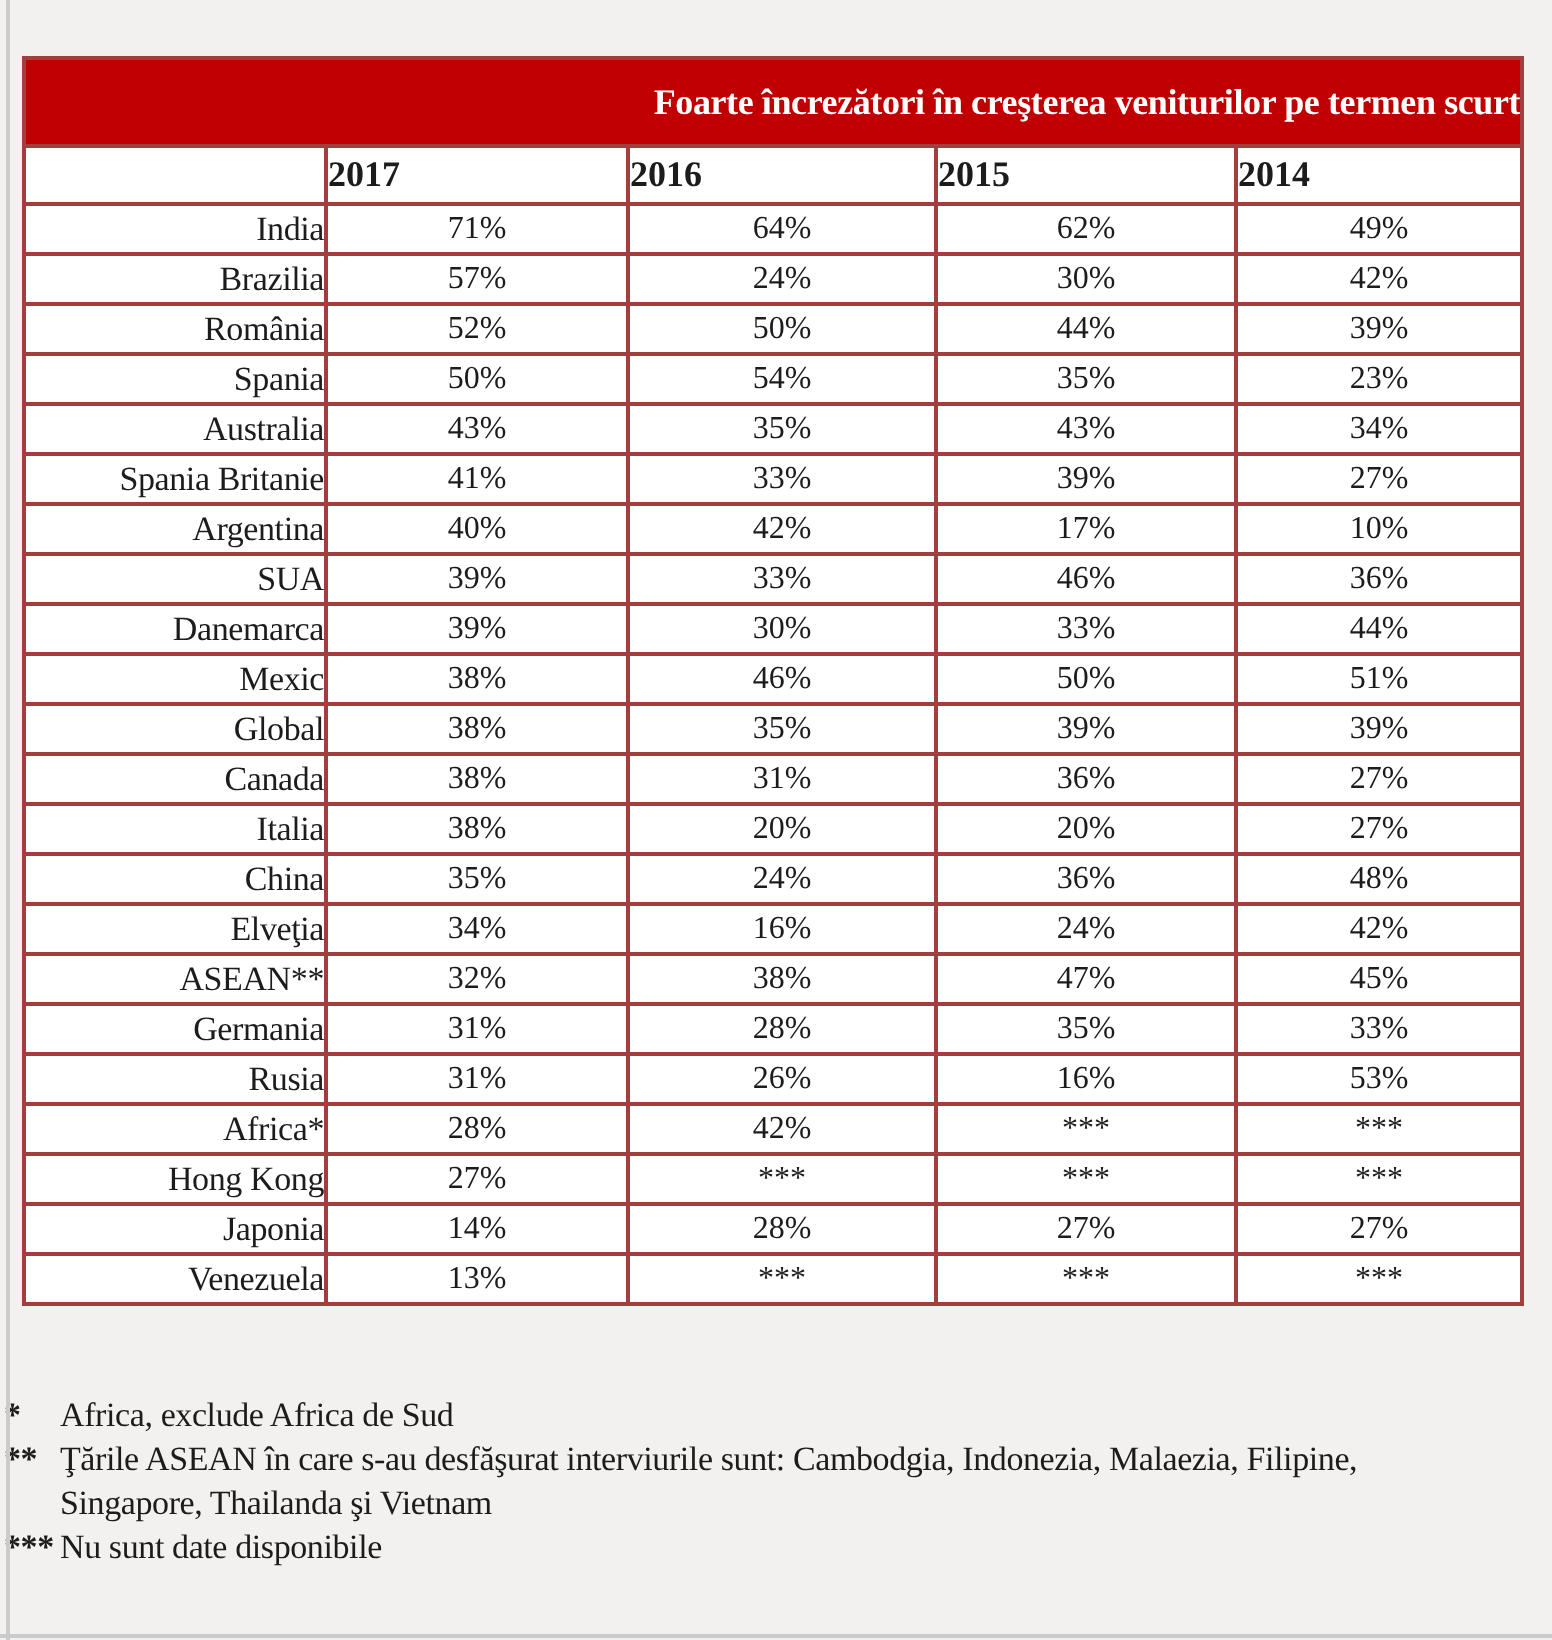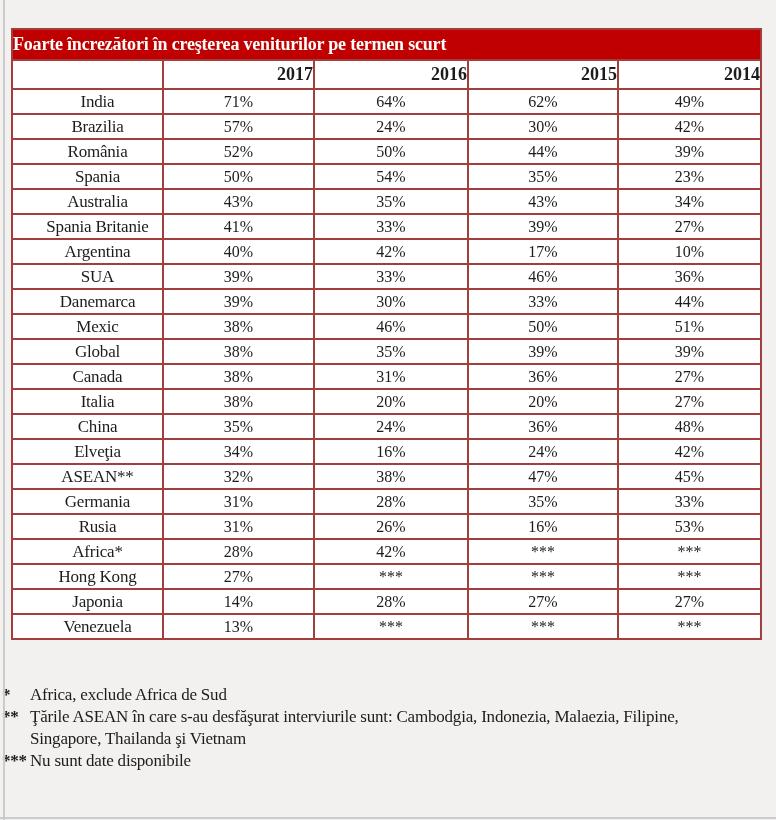--- a/index.html
+++ b/index.html
@@ -30,34 +30,34 @@
     border: 2px solid #a33e3e;
     overflow: hidden;
     white-space: nowrap;
   }
   .title-cell {
     background: #c00000;
     color: #ffffff;
     font-weight: bold;
     font-size: 18px;
     letter-spacing: -0.2px;
-    text-align: left;
-    height: 31px;
+    text-align: right;
+    height: 44px;
     vertical-align: middle;
   }
   .year-header {
     background: #ffffff;
     font-weight: bold;
     font-size: 18px;
-    text-align: right;
+    text-align: left;
     height: 29px;
     vertical-align: middle;
   }
   .conf-table td { height: 25px; font-size: 16px; vertical-align: middle; }
-  td.country { text-align: center; padding-left: 20px; font-size: 17px; letter-spacing: -0.2px; }
+  td.country { text-align: right; padding-left: 20px; font-size: 17px; letter-spacing: -0.2px; }
   td.value { text-align: center; }
   tr.bold-row td { font-weight: normal; }
   .footnotes { margin: 44px 0 0 2px; font-size: 17px; letter-spacing: -0.2px; }
   .fn-row { display: flex; align-items: flex-start; line-height: 22px; }
   .fn-marker { flex: none; width: 28px; font-weight: bold; }
   .fn-text { max-width: 692px; white-space: normal; }
 </style>
 </head>
 <body>
 

